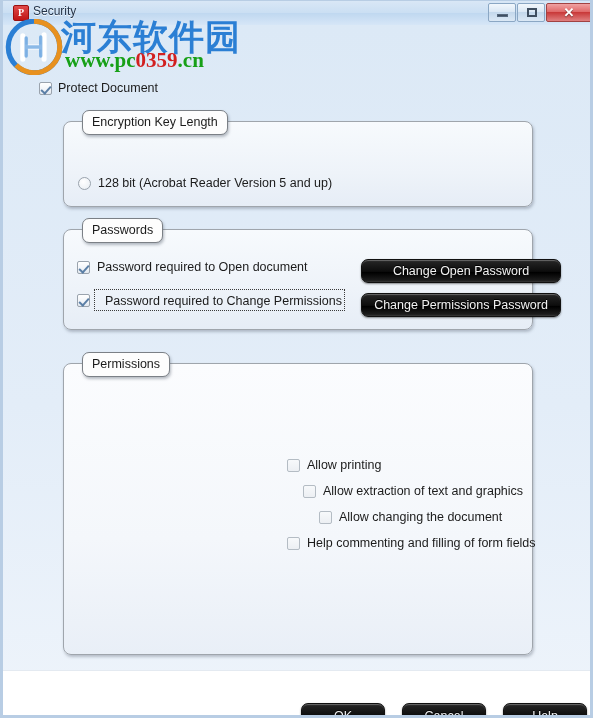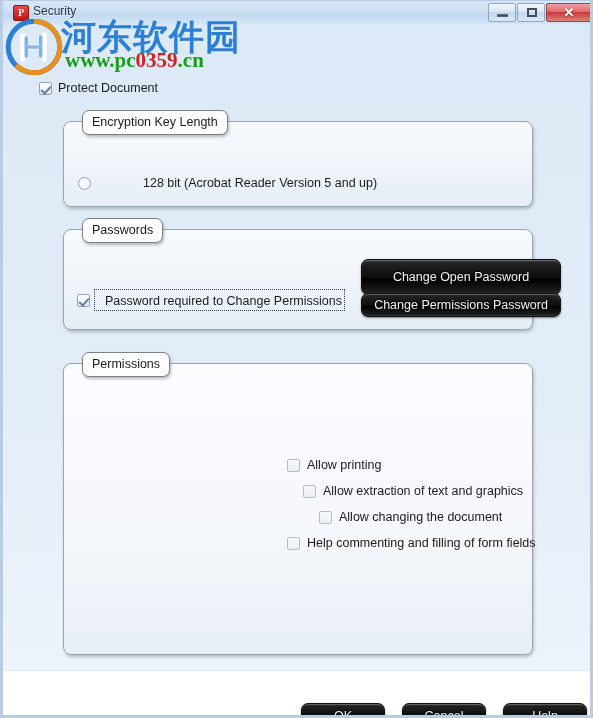--- a/index.html
+++ b/index.html
@@ -281,21 +281,21 @@
     color: #f2f2f2;
     font-size: 12.5px;
     text-align: center;
     white-space: nowrap;
     box-shadow: 0 1px 2px rgba(0,0,0,0.45), inset 0 1px 0 rgba(255,255,255,0.18);
     display: flex;
     align-items: center;
     justify-content: center;
     text-shadow: 0 -1px 0 rgba(0,0,0,0.9);
   }
-  #btn-change-open { left: 358px; top: 234px; width: 200px; height: 36px; }
+  #btn-change-open { left: 358px; top: 234px; width: 200px; height: 24px; }
   #btn-change-perms { left: 358px; top: 268px; width: 200px; height: 24px; }
 
   #footer {
     position: absolute;
     left: 0; top: 645px;
     width: 587px;
     height: 70px;
     background: #ffffff;
     border-top: 1px solid #e4eaf1;
   }
@@ -328,29 +328,33 @@
 
     <div id="protect-row">
       <span class="cb checked"></span>
       <span id="protect-label">Protect Document</span>
     </div>
 
     <div class="group" id="group-encryption">
       <div class="group-title">Encryption Key Length</div>
 
 
-      <div class="radio-row" style="left:14px; top:54px;gap:45px;">
+      <div class="radio-row" style="left:14px; top:54px;">
         <span class="radio"></span>
         <span class="radio-label">128 bit (Acrobat Reader Version 5 and up)</span>
       </div>
     </div>
 
     <div class="group" id="group-passwords">
       <div class="group-title">Passwords</div>
 
+      <div class="cb-row" style="left:13px; top:30px;">
+        <span class="cb checked"></span>
+        <span class="cb-label">Password required to Open document</span>
+      </div>
 
       <div class="cb-row" style="left:13px; top:60px;">
         <span class="cb checked"></span>
         <span class="focus-ring">
           <span class="cb-label">Password required to Change Permissions</span>
         </span>
       </div>
     </div>
 
     <div class="dark-btn" id="btn-change-open">Change Open Password</div>

